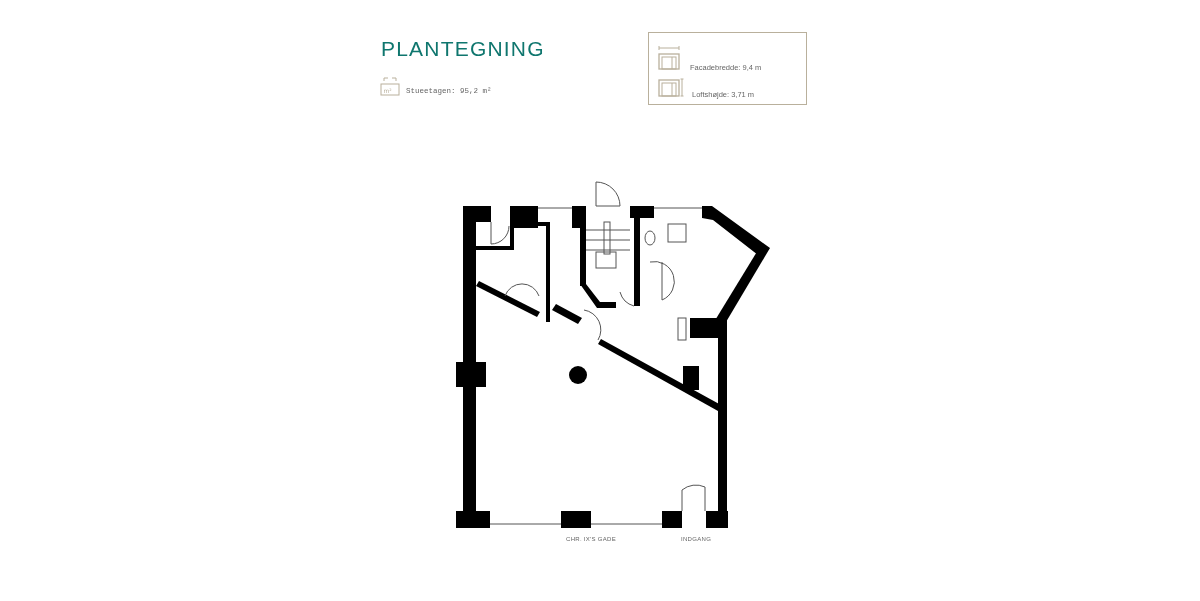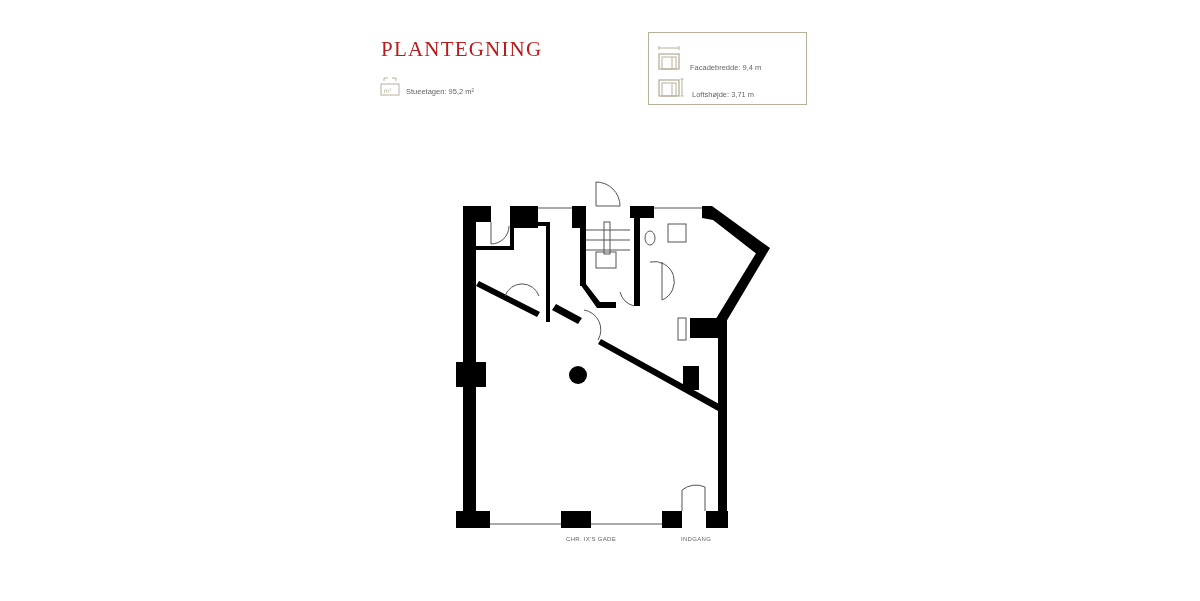--- a/index.html
+++ b/index.html
@@ -1,26 +1,26 @@
 <!DOCTYPE html>
 <html><head>
 <meta charset="utf-8">
 <style>
   * { box-sizing: border-box; margin: 0; padding: 0; }
   html, body { width: 1200px; height: 601px; background: #ffffff; overflow: hidden; }
   body { position: relative; font-family: "Liberation Sans", "DejaVu Sans", sans-serif; color: #555; }
 
   .title {
     position: absolute; left: 381px; top: 37px;
-    font-size: 21px; letter-spacing: 1.2px; color: #b91c1c; font-weight: normal; font-family: Liberation Serif, serif;
+    font-size: 21px; letter-spacing: 1.2px; color: #0f766e; font-weight: normal;
   }
   .area-row {
     position: absolute; left: 380px; top: 76px; display: flex; align-items: center; gap: 6px;
   }
-  .area-row .label { font-size: 7.5px; color: #666; margin-top: 6px; }
+  .area-row .label { font-size: 7.5px; color: #666; margin-top: 6px; font-family: Liberation Mono, monospace; }
 
   .spec-box {
     position: absolute; left: 648px; top: 32px; width: 159px; height: 73px;
     border: 1px solid #b9b09c;
   }
   .spec-row { position: absolute; left: 9px; display: flex; align-items: flex-end; gap: 8px; }
   .spec-row.r1 { top: 11px; }
   .spec-row.r2 { top: 44px; }
   .spec-row .label { font-size: 7.5px; color: #666; margin-bottom: 2px; }
 

